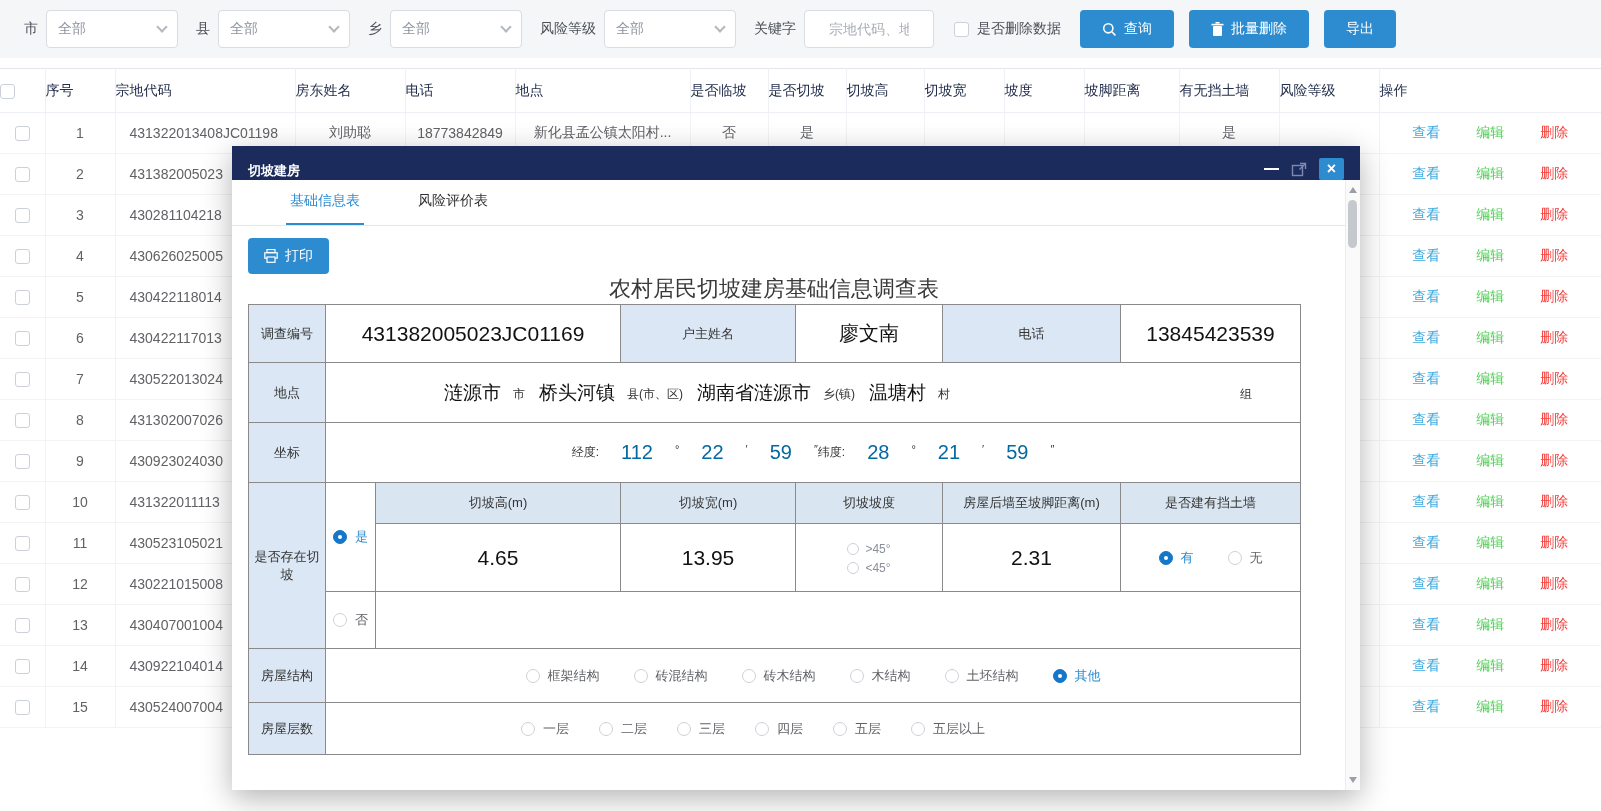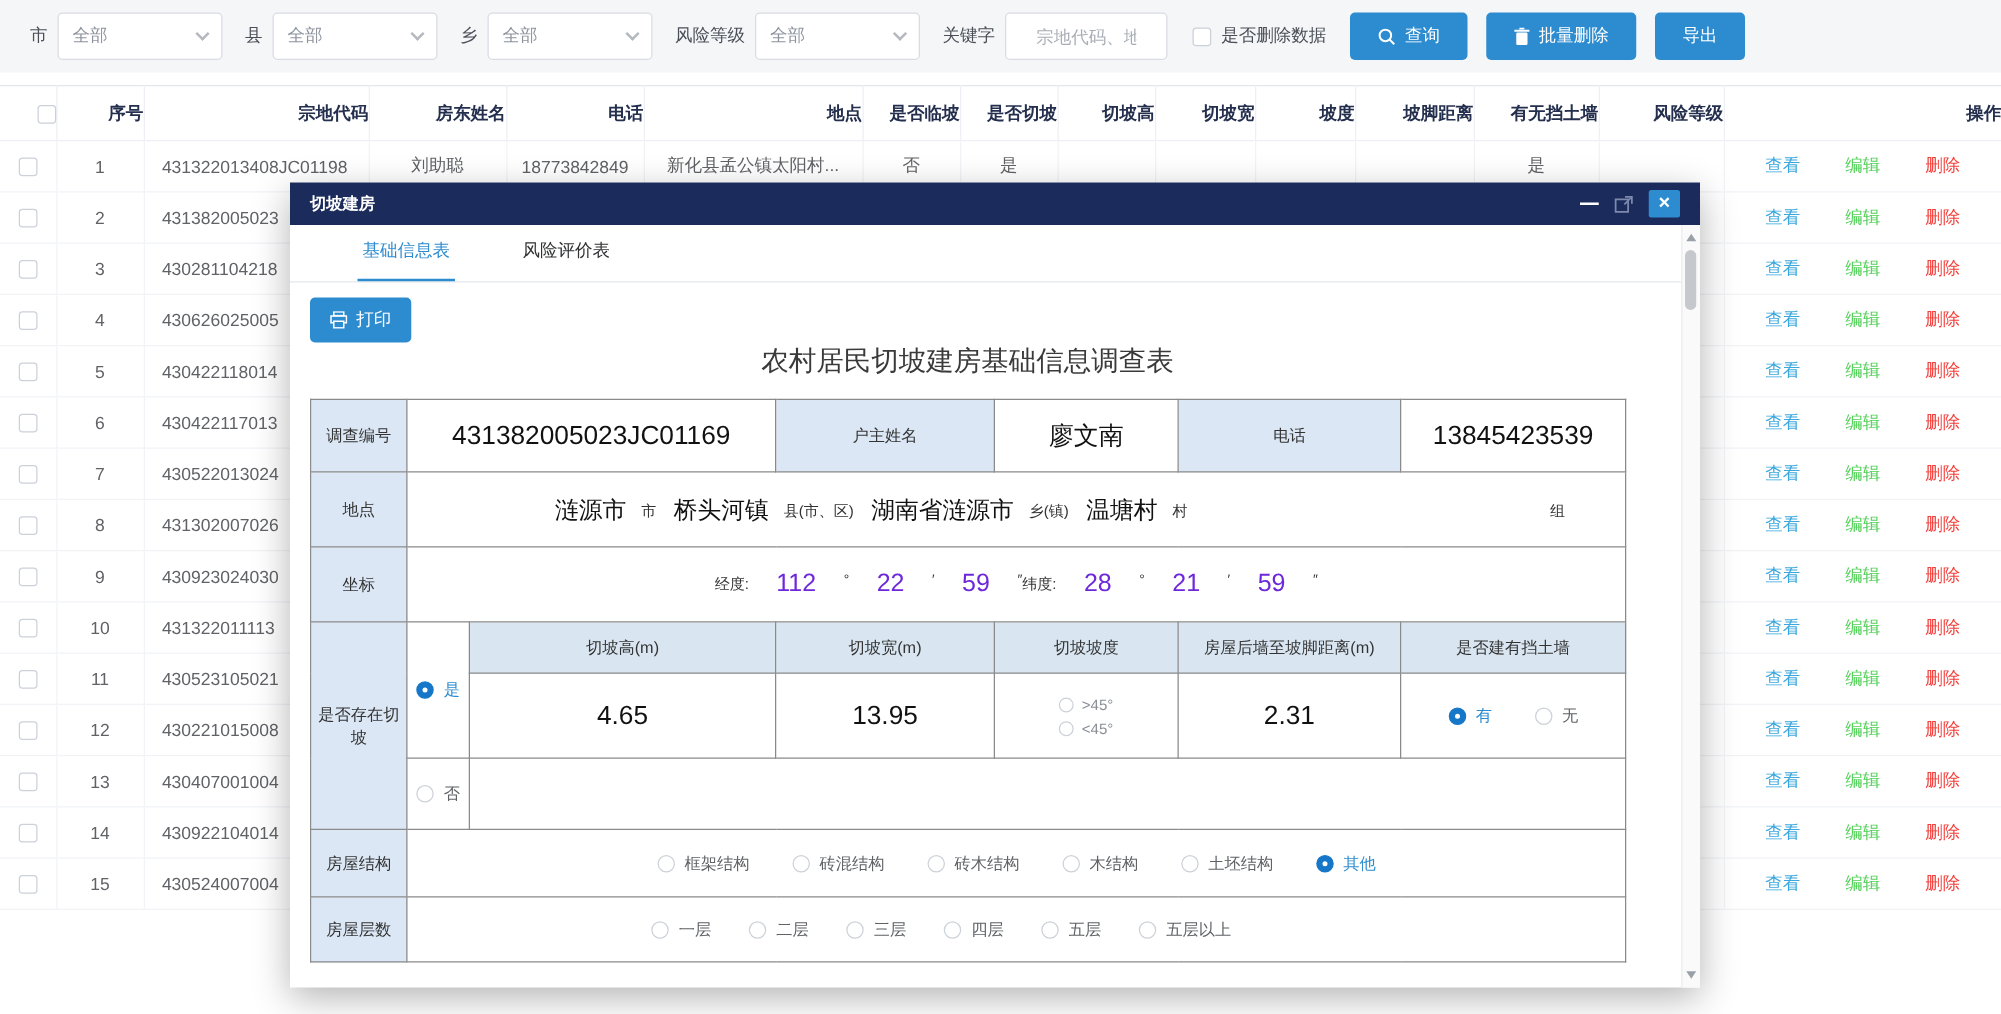--- a/index.html
+++ b/index.html
@@ -20,60 +20,60 @@
   .cb{width:15px;height:15px;border:1px solid #ccd1d9;border-radius:3px;background:#fff;
     display:inline-block;vertical-align:middle}
   .chk-label{margin:0 4px 0 8px;white-space:nowrap}
   .btn{height:38px;background:#2d8cd0;color:#fff;border:none;border-radius:4px;font-size:14px;
     display:inline-flex;align-items:center;justify-content:center;gap:7px;padding:0 22px;
     margin-left:15px;cursor:pointer;white-space:nowrap}
   .btn svg{display:block}
   
   .main-table{position:absolute;top:68px;left:0;width:1601px;border-collapse:collapse;
     table-layout:fixed;font-size:14px;color:#606266;background:#fff}
-  .main-table th{height:44px;font-weight:bold;color:#242f4e;background:#fff;
-    border:1px solid #eef0f5;border-top:1px solid #e3e6ed;text-align:right}
+  .main-table th{height:44px;font-weight:normal;color:#242f4e;background:#fff;
+    border:1px solid #eef0f5;border-top:1px solid #e3e6ed;text-align:left}
   .main-table td{height:41px;background:#fff;border:1px solid #f1f3f7;text-align:center;
     overflow:hidden;white-space:nowrap}
   .main-table th:first-child,.main-table td:first-child{border-left:none}
   .main-table th:last-child,.main-table td:last-child{border-right:none}
   .main-table td.c-code{text-align:left;padding-left:14px}
   .c-act span{margin:0 18px;cursor:pointer}
   .a-view{color:#3ba7dc}.a-edit{color:#52d058}.a-del{color:#f4403c}
   
   .modal{position:absolute;left:232px;top:146px;width:1128px;height:644px;background:#fff;
     box-shadow:0 8px 28px rgba(0,0,0,.3);z-index:10}
-  .modal-head{height:34px;background:#1b2b5c;display:flex;align-items:center;
+  .modal-head{height:34px;background:#1b2b5c;display:flex;align-items:flex-end;
     padding:0 16px;color:#fff;font-size:13px;font-weight:bold}
   .win-icons{margin-left:auto;display:flex;align-items:center;gap:12px}
   .icon-min{width:15px;height:2px;background:#fff;cursor:pointer}
   .icon-max{cursor:pointer;display:flex}
   .icon-close{width:25px;height:22px;background:#2d8cd0;display:flex;align-items:center;
     justify-content:center;color:#fff;font-size:16px;font-weight:bold;cursor:pointer;border-radius:2px}
   .tabs{height:46px;border-bottom:1px solid #e4e7ed;display:flex;align-items:flex-end;
     padding-left:54px;gap:50px}
   .tab{font-size:14px;color:#303133;padding:0 4px 13px;cursor:pointer;border-bottom:2px solid transparent}
   .tab.active{color:#2d8cd0;border-bottom-color:#2d8cd0}
   .modal-body{position:relative;height:564px;padding:12px 0 0 16px}
   .print-btn{height:36px;padding:0 16px;margin-left:0}
   .form-title{width:1052px;text-align:center;font-size:22px;color:#3a3a3a;}
   
-  table.form{border-collapse:collapse;table-layout:fixed;width:1052px;margin-top:15px;
+  table.form{border-collapse:collapse;table-layout:fixed;width:1052px;
     font-size:13px;color:#333}
   .form td{border:1px solid #8a8a8a;text-align:center;vertical-align:middle;background:#fff;padding:2px}
   .form td.lbl{background:#dbe7f4}
   .form td.subhead{background:#d9e6f2;height:41px}
   .bigval{font-size:21px;color:#111}
   .cnval{font-size:20px}
   .loc{display:flex;align-items:center;padding:0 46px 0 116px;gap:0}
   .loc .big{font-size:19px;color:#111}
   .loc .small{font-size:12px;color:#333;margin:4px 14px 0 12px;white-space:nowrap}
   .loc .grp{margin-left:auto;margin-right:0}
   .coords{display:flex;align-items:center;justify-content:center;gap:0;white-space:nowrap}
-  .coords .num{font-size:20px;color:#6d28d9;margin:0 22px}
+  .coords .num{font-size:20px;color:#0369a1;margin:0 22px}
   .coords .sym{font-size:11px;color:#333;margin-top:-8px}
   .coords .clabel{font-size:12px;color:#333}
   
   .radio{width:14px;height:14px;border:1px solid #cdd1d8;border-radius:50%;background:#fff;
     display:inline-block;position:relative;flex:none;vertical-align:middle}
   .radio.sel{border-color:#1677c8;background:#1677c8}
   .radio.sel::after{content:'';position:absolute;left:4px;top:4px;width:4px;height:4px;
     border-radius:50%;background:#fff}
   .rlabel{color:#606266}
   .rlabel.sel{color:#2d8cd0}

